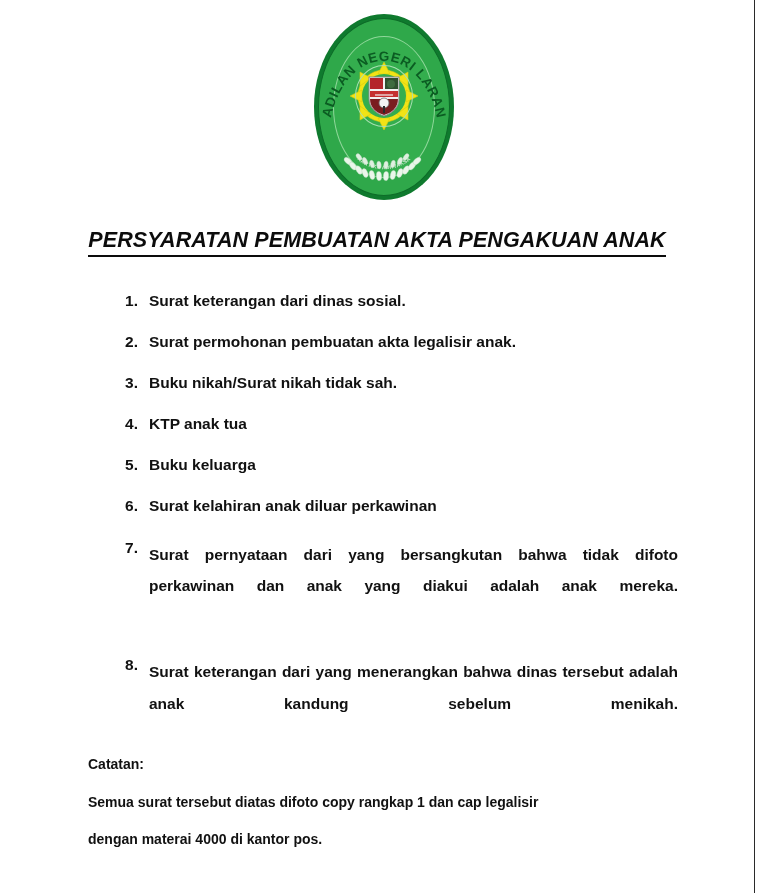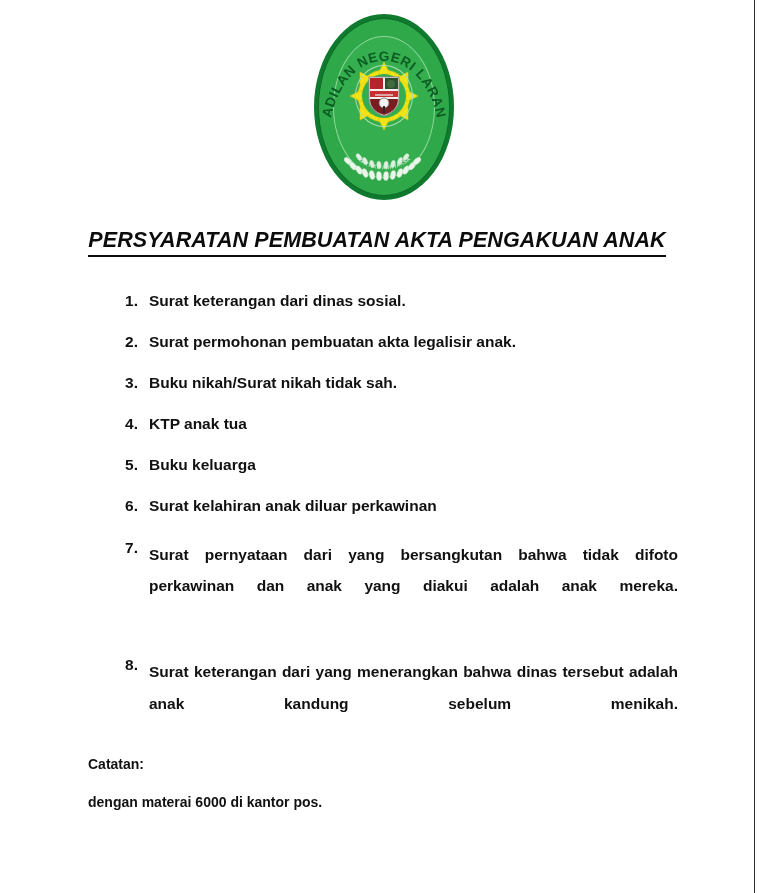--- a/index.html
+++ b/index.html
@@ -309,16 +309,17 @@
 
     <div class="req-item">
       <div class="req-num">8.</div>
       <div class="req-text justify">Surat keterangan dari yang menerangkan bahwa dinas tersebut adalah anak kandung sebelum menikah.</div>
     </div>
 
   </div>
 
   <div class="note">
     <div class="note-line">Catatan:</div>
-    <div class="note-line">dengan materai 6000 di kantor pos.</div>
+    <div class="note-line">Semua surat tersebut diatas difoto copy rangkap 1 dan cap legalisir</div>
+    <div class="note-line">dengan materai 4000 di kantor pos.</div>
   </div>
 
 </div>
 
 </body></html>

